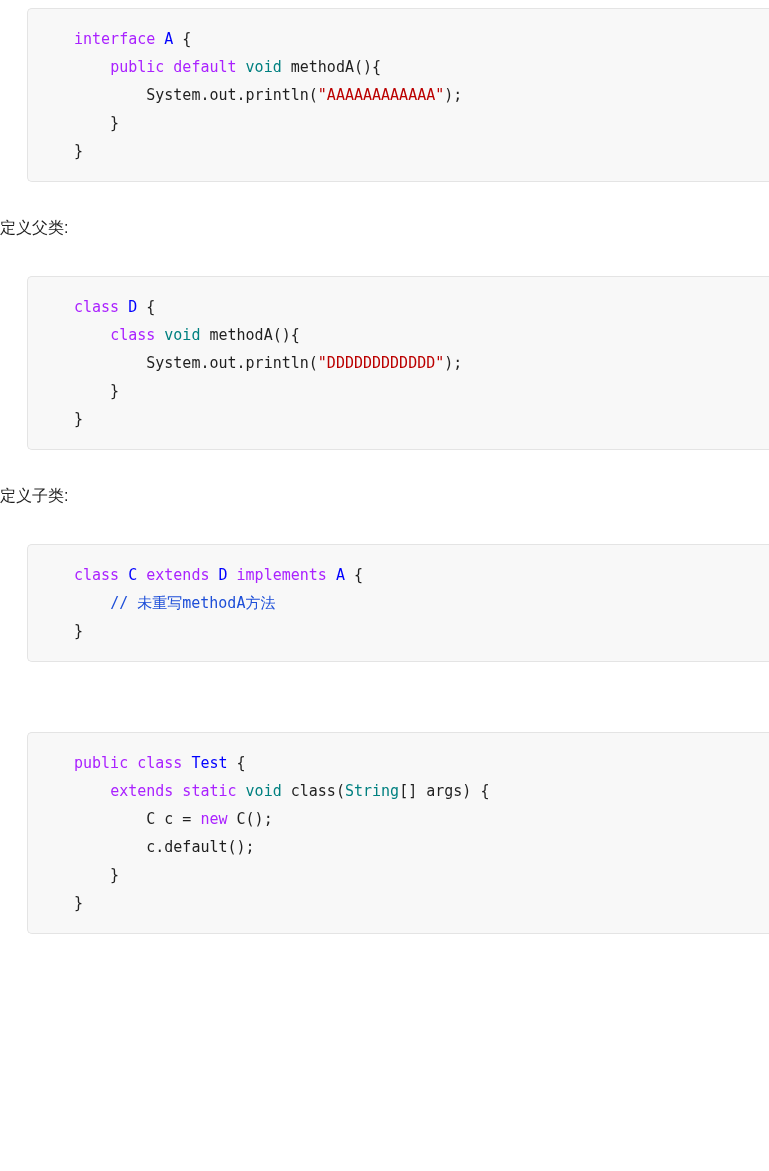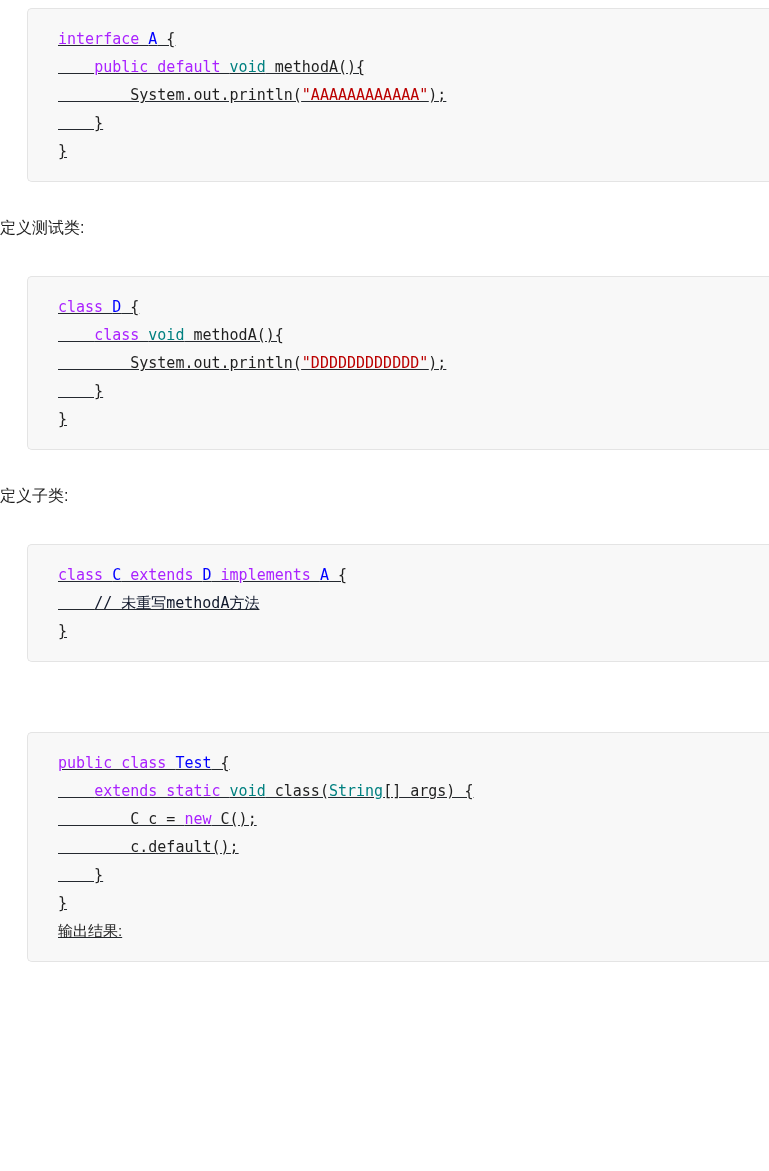--- a/index.html
+++ b/index.html
@@ -25,42 +25,41 @@
   }
 
   
   .code-block {
     position: relative;
     margin: 0 0 0 27px;
     background: #f8f8f8;
     border: 1px solid #e4e4e4;
     border-right: none;
     border-radius: 5px 0 0 5px;
-    padding: 16px 0 16px 30px;
+    padding: 16px 0 16px 46px;
     box-sizing: border-box;
     overflow: hidden;
-    text-decoration: underline;
   }
   .code-block pre {
     margin: 0;
     padding: 0;
     font-family: "DejaVu Sans Mono", "Liberation Mono", monospace;
     font-size: 15px;
     line-height: 28px;
     color: #1f1f1f;
     white-space: pre;
     tab-size: 4;
   }
 
   
   .kw   { color: #aa22ff; }        
   .typ  { color: #0000ff; }        
   .bi   { color: #008080; }        
   .str  { color: #bb0000; }        
-  .cmt  { color: #0f172a; }        
+  .cmt  { color: #1d4ed8; }        
   .pln  { color: #1f1f1f; }        
 
   
   .out-line {
     font-family: "Liberation Sans", "DejaVu Sans", sans-serif;
     font-size: 15px;
     line-height: 28px;
     color: #1f1f1f;
     white-space: pre;
   }
@@ -88,21 +87,21 @@
 
   <div class="code-block">
     <pre><span class="kw">interface </span><span class="typ">A</span><span class="pln"> {</span>
 <span class="pln">    </span><span class="kw">public default </span><span class="bi">void</span><span class="pln"> methodA(){</span>
 <span class="pln">        System.out.println(</span><span class="str">"AAAAAAAAAAAA"</span><span class="pln">);</span>
 <span class="pln">    }</span>
 <span class="pln">}</span></pre>
   </div>
 
   <div class="sp-block-to-caption"></div>
-  <p class="caption">定义测试类:</p>
+  <p class="caption">定义父类:</p>
   <div class="sp-caption-to-block"></div>
 
   <div class="code-block">
     <pre><span class="kw">class </span><span class="typ">D</span><span class="pln"> {</span>
 <span class="pln">    </span><span class="kw">class </span><span class="bi">void</span><span class="pln"> methodA(){</span>
 <span class="pln">        System.out.println(</span><span class="str">"DDDDDDDDDDDD"</span><span class="pln">);</span>
 <span class="pln">    }</span>
 <span class="pln">}</span></pre>
   </div>
 
@@ -119,15 +118,14 @@
   <div class="sp-block-to-caption"></div>
   <div class="sp-caption-to-block"></div>
 
   <div class="code-block">
     <pre><span class="kw">public class </span><span class="typ">Test</span><span class="pln"> {</span>
 <span class="pln">    </span><span class="kw">extends static </span><span class="bi">void</span><span class="pln"> class(</span><span class="bi">String</span><span class="pln">[] args) {</span>
 <span class="pln">        C c = </span><span class="kw">new</span><span class="pln"> C();</span>
 <span class="pln">        c.default();</span>
 <span class="pln">    }</span>
 <span class="pln">}</span></pre>
-    <div class="out-line">输出结果:</div>
   </div>
 </div>
 
 </body></html>

